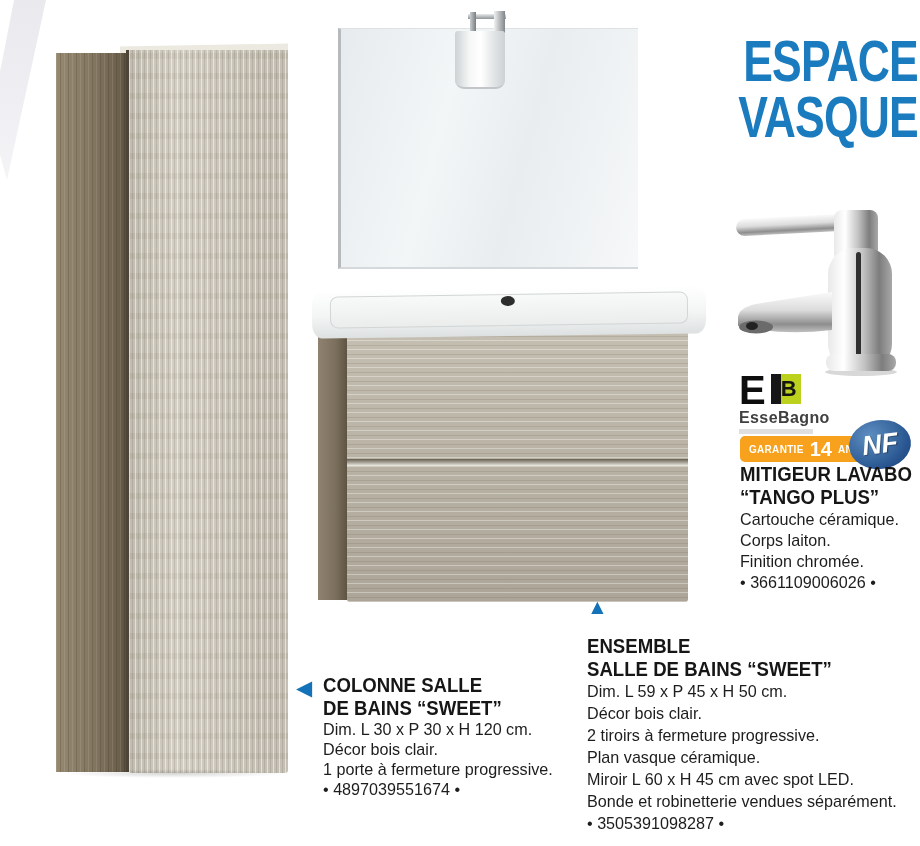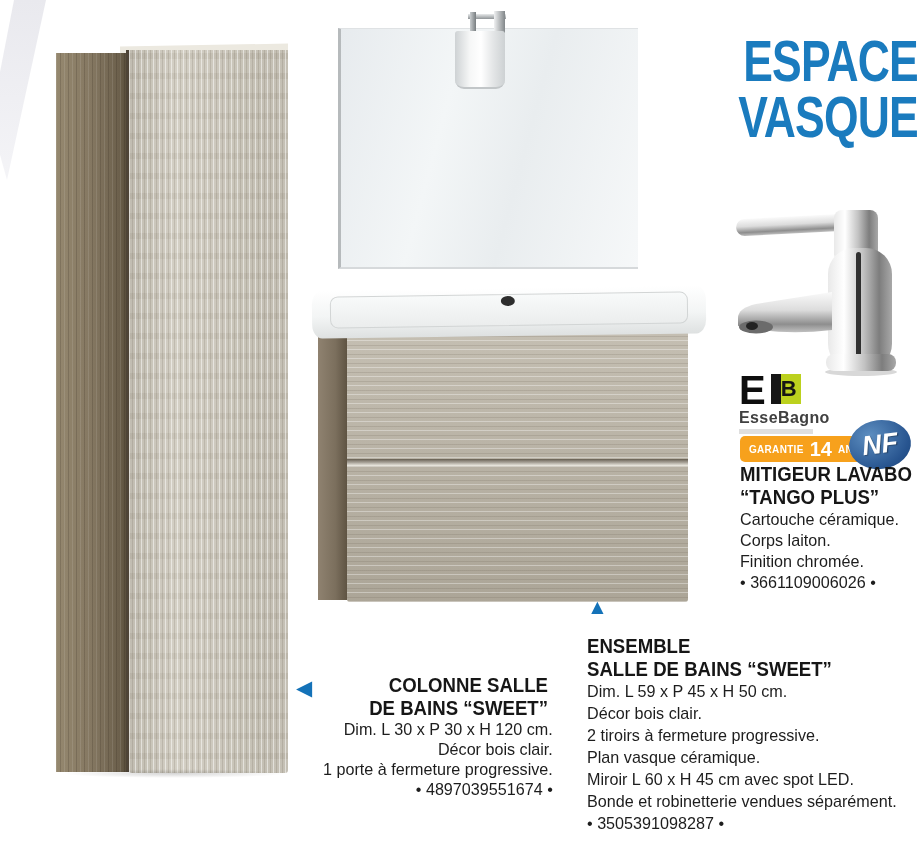--- a/index.html
+++ b/index.html
@@ -207,21 +207,21 @@
     <div class="spec">Dim. L 59 x P 45 x H 50 cm.</div>
     <div class="spec">Décor bois clair.</div>
     <div class="spec">2 tiroirs à fermeture progressive.</div>
     <div class="spec">Plan vasque céramique.</div>
     <div class="spec">Miroir L 60 x H 45 cm avec spot LED.</div>
     <div class="spec">Bonde et robinetterie vendues séparément.</div>
     <div class="ean">• 3505391098287 •</div>
   </div>
 
   <div class="marker" style="left:296px; top:677px;">◀</div>
-  <div class="tblock colb" style="left:323px; top:674px;text-align:right;">
+  <div class="tblock colb" style="left:323px; top:674px;">
     <div class="ttl">COLONNE SALLE</div>
     <div class="ttl">DE BAINS “SWEET”</div>
     <div class="spec">Dim. L 30 x P 30 x H 120 cm.</div>
     <div class="spec">Décor bois clair.</div>
     <div class="spec">1 porte à fermeture progressive.</div>
     <div class="ean">• 4897039551674 •</div>
   </div>
 
 </div>
 

